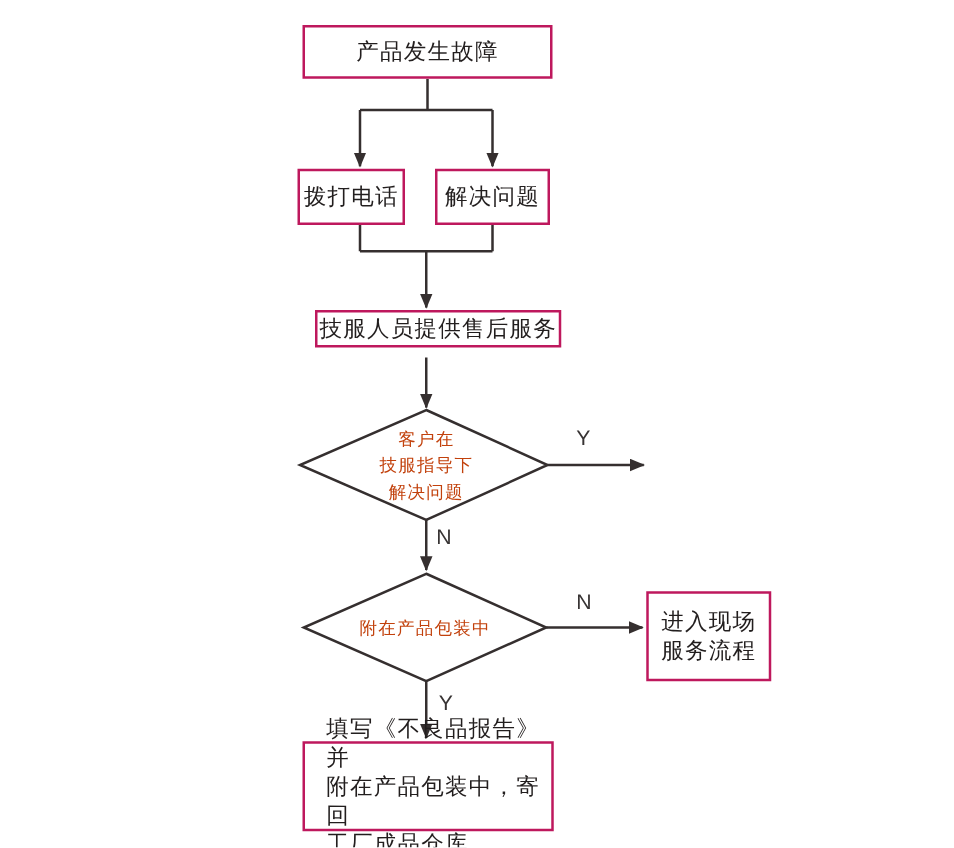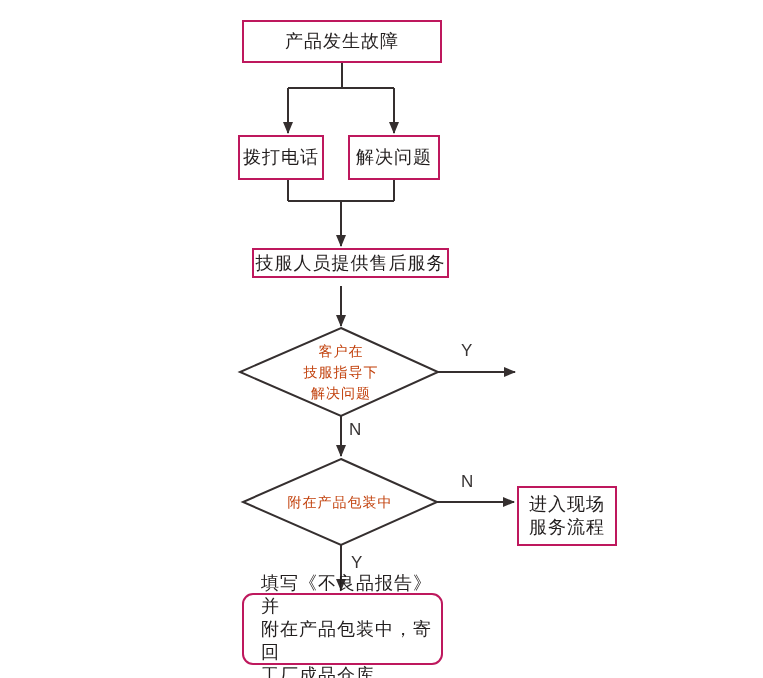--- a/index.html
+++ b/index.html
@@ -23,21 +23,20 @@
     justify-content: center;
     text-align: center;
     font-size: 18px;
     letter-spacing: 1px;
   }
   .node .txt { white-space: pre-line; line-height: 23px; }
   .report-node {
     justify-content: flex-start;
     text-align: left;
     padding: 6px 1px 6px 17px;
-    border-radius: 11px;
   }
   .diamond-text {
     position: absolute;
     display: flex;
     align-items: center;
     justify-content: center;
     text-align: center;
     font-size: 14px;
     color: #c2410c;
     letter-spacing: 1px;
@@ -96,21 +95,21 @@
     <span class="txt">客户在
 技服指导下
 解决问题</span>
   </div>
 
 
   <div class="diamond-text" style="left:243px; top:460px; width:194px; height:84px">
     <span class="txt">附在产品包装中</span>
   </div>
 
-  <div class="node" style="left:517px; top:486px; width:100px; height:60px">
+  <div class="node" style="left:517px; top:473px; width:100px; height:72px">
     <span class="txt">进入现场
 服务流程</span>
   </div>
 
   <div class="node report-node" style="left:242px; top:593px; width:201px; height:72px">
     <span class="txt">填写《不良品报告》并
 附在产品包装中，寄回
 工厂成品仓库</span>
   </div>
 

